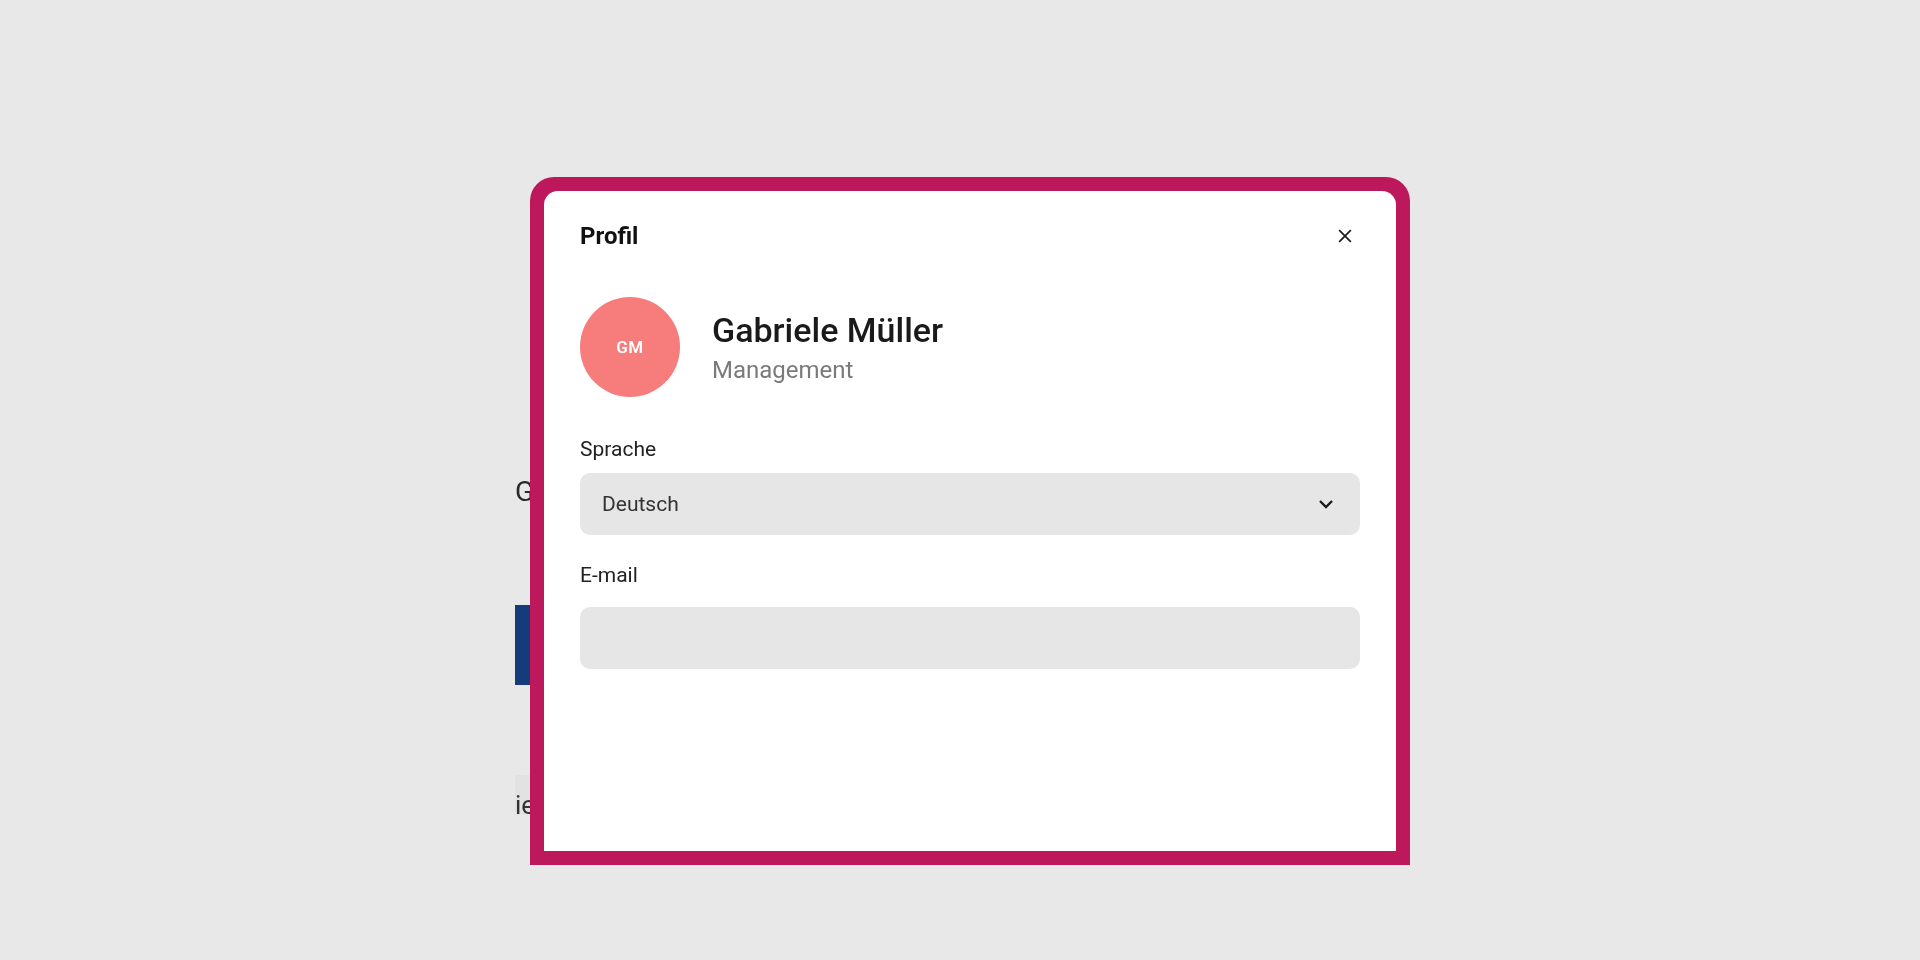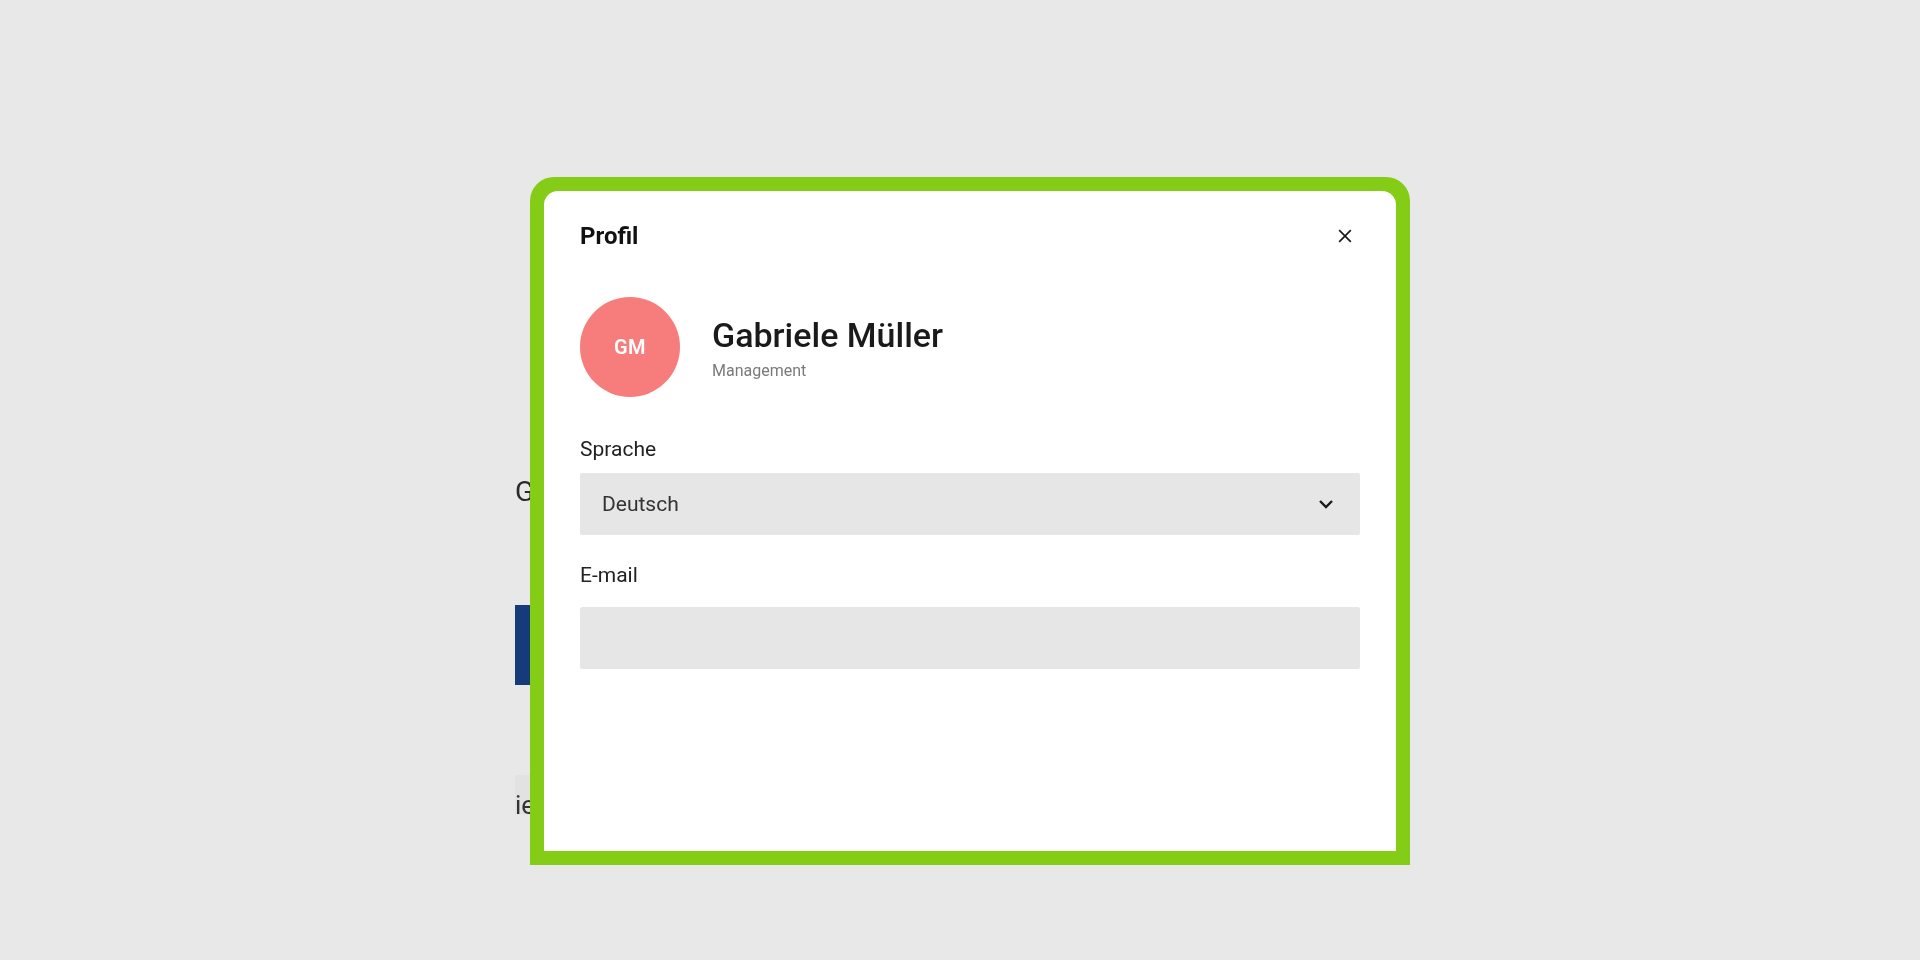--- a/index.html
+++ b/index.html
@@ -30,21 +30,21 @@
   .bg-right4 { position:absolute; top:410px; right:335px; font-size:24px; color:#1a4fa0; font-weight:500; }
   .bg-k { position:absolute; top:640px; left:353px; font-size:22px; color:#333; }
   .bg-ie { position:absolute; top:695px; left:335px; font-size:26px; color:#333;text-align:right; }
 
   .modal-wrap {
     position: absolute;
     top: 82px;
     left: 350px;
     width: 880px;
     height: 688px; 
-    background: #84cc16;
+    background: #be185d;
     border-radius: 24px 24px 0 0;
     padding: 14px;
   }
   .modal {
     width: 100%;
     height: 100%;
     background: #ffffff;
     border-radius: 14px 14px 0 0;
     padding: 30px 36px 0 36px;
     overflow: hidden;
@@ -68,34 +68,34 @@
     color:#1a1a1a;
   }
   .close-btn svg { width: 20px; height: 20px; }
 
   .profile-row { display:flex; align-items:center; gap: 32px; margin-bottom: 40px; }
   .avatar {
     width: 100px; height: 100px; border-radius: 50%;
     background: #f77c7c;
     color: #fff;
     display:flex; align-items:center; justify-content:center;
-    font-size: 20px; font-weight: 600; letter-spacing: 0.5px;
+    font-size: 17px; font-weight: 600; letter-spacing: 0.5px;
   }
   .profile-name { font-size: 34px; font-weight: 500; color:#1a1a1a; margin-bottom: 6px; }
-  .profile-role { font-size: 16px; color:#7a7a7a; }
+  .profile-role { font-size: 24px; color:#7a7a7a; }
 
   .field-label { font-size: 21px; color:#222; margin-bottom: 12px; }
   .field-group { margin-bottom: 28px; }
 
   .select, .text-input {
     width: 100%;
     height: 62px;
     background: #e6e6e6;
     border: none;
-    border-radius: 2px;
+    border-radius: 10px;
     padding: 0 22px;
     font-size: 21px;
     color: #333;
     display:flex; align-items:center; justify-content:space-between;
     cursor:pointer;
   }
   .text-input { cursor:text; }
   .select svg { width: 24px; height: 24px; stroke:#1a1a1a; }
 
   .field-group.tight { margin-bottom: 20px; }

